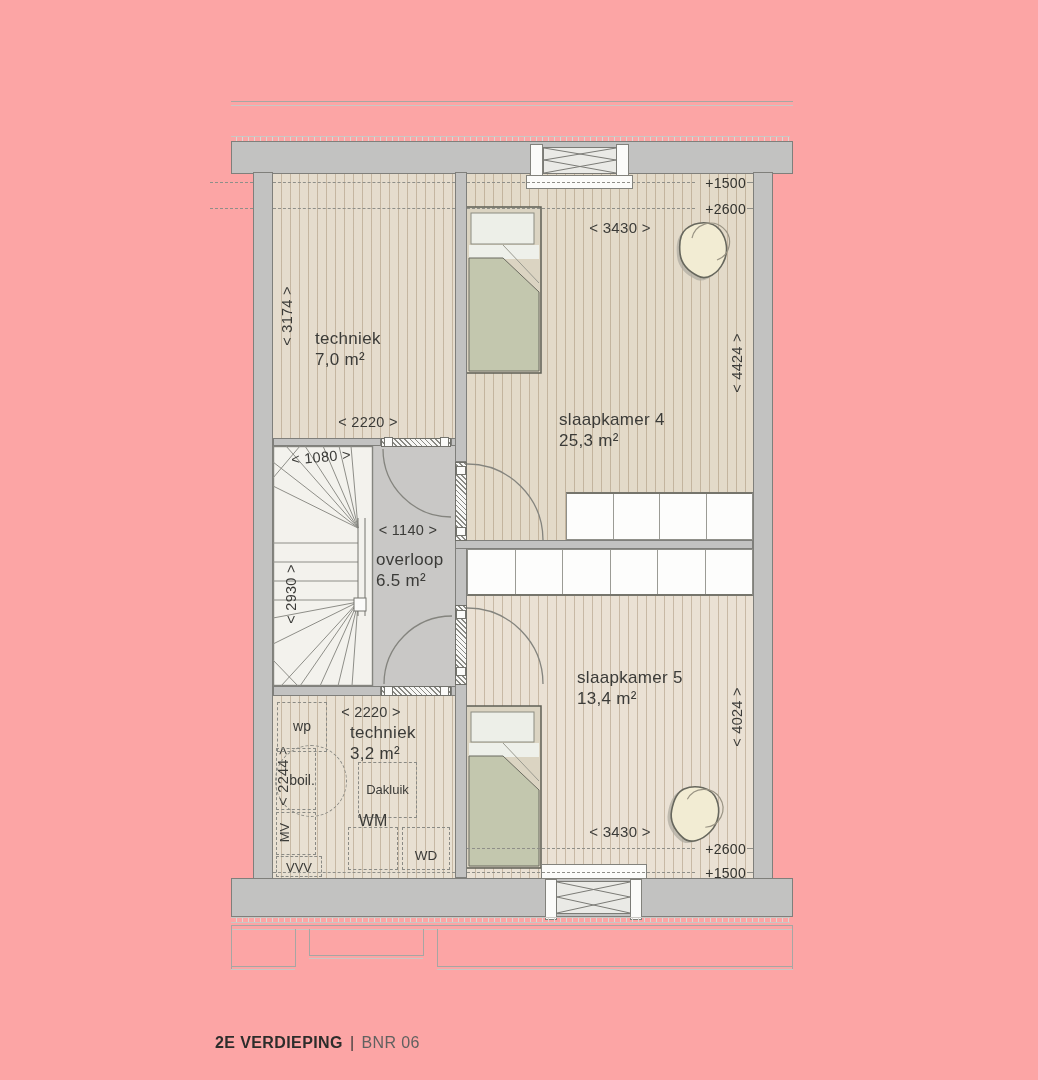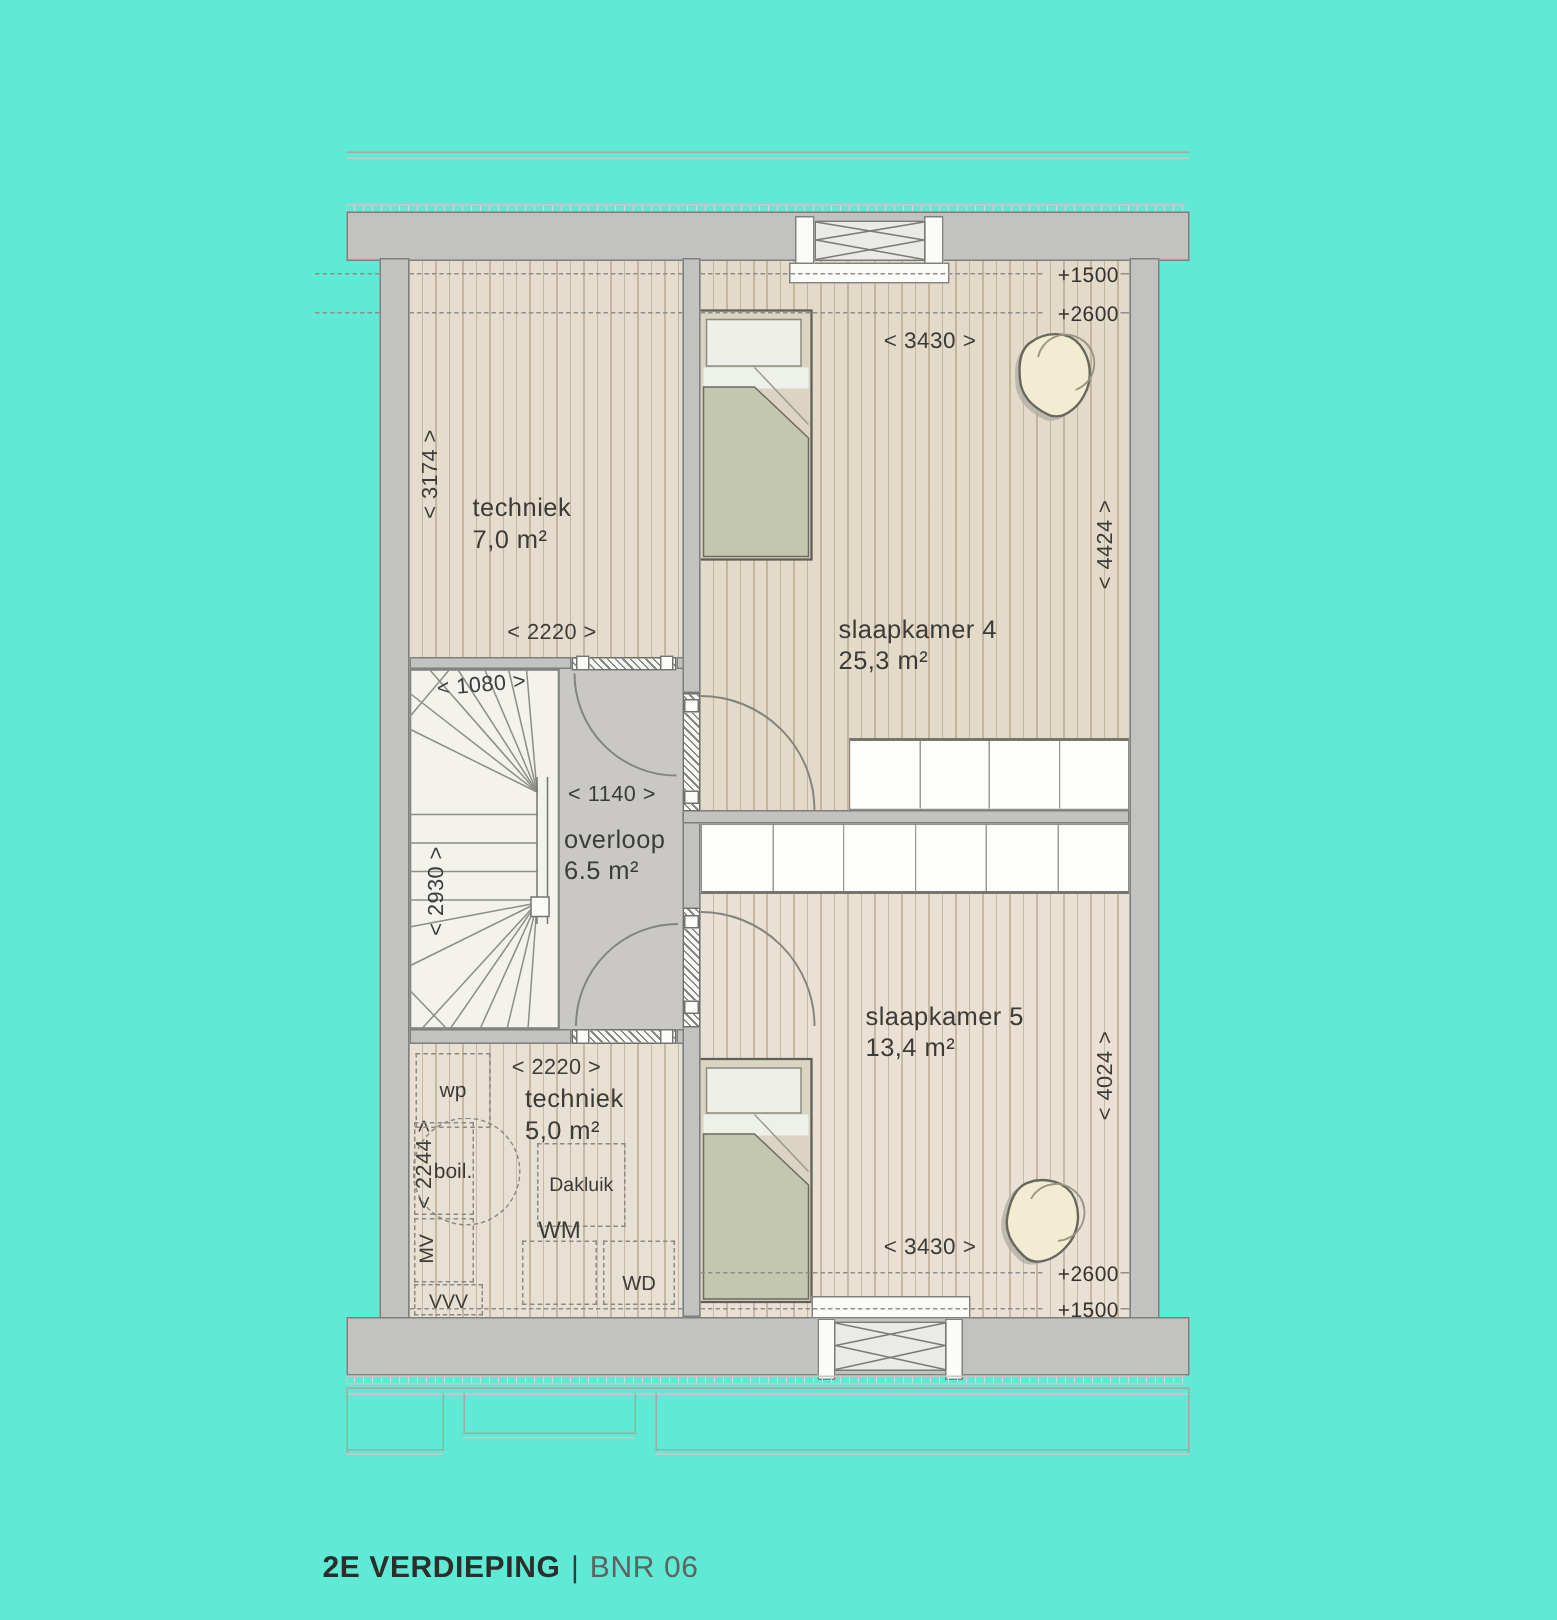--- a/index.html
+++ b/index.html
@@ -1,18 +1,18 @@
 <!DOCTYPE html>
 <html><head>
 <meta charset="utf-8">
 <style>
   * { box-sizing: border-box; margin: 0; padding: 0; }
   html,body { background:#ffffff; }
   .page {
-    position: relative; width: 1038px; height: 1080px; background:#5eead4;
+    position: relative; width: 1038px; height: 1080px; background:#fca5a5;
     font-family: "Liberation Sans", "DejaVu Sans", sans-serif; color:#3a3a38; overflow: hidden;
   }
   .abs { position:absolute; }
   
   .wall { background:#c2c2c1; border:1px solid #7f7f7b; }
   .wood { background-image: repeating-linear-gradient(90deg, transparent 0 8px, rgba(148,124,94,.40) 8px 9px); }
   .landing { background:#c9c8c6; }
   .thinline { height:0; border-top:1px solid #a6a6a3; }
   .thinline.lt { border-top-color:#c8c8c5; }
   .vline { width:0; border-left:1px solid #a6a6a3; }
@@ -35,21 +35,21 @@
   .win-glass { background:#eaeae6; border:1px solid #7b7b76; }
   
   .fixbox { border:1px dashed #8a8a84; }
   .fixcircle { border:1px dashed #8a8a84; border-radius:50%; }
   
   .room-label { font-size:17px; line-height:21px; letter-spacing:.3px; color:#3b3b38; white-space:nowrap; }
   .dim { font-size:14.5px; letter-spacing:.3px; color:#3b3b38; white-space:nowrap; text-align:center; }
   .rot { transform:rotate(-90deg); transform-origin:center center; }
   .lvl { font-size:14px; letter-spacing:.3px; color:#33332f; text-align:right; white-space:nowrap; }
   .annot { font-size:12.5px; color:#3b3b38; text-align:center; white-space:nowrap; }
-  .title { font-size:20px; letter-spacing:.4px; white-space:nowrap; }
+  .title { font-size:16px; letter-spacing:.4px; white-space:nowrap; }
   .title .strong { font-weight:bold; color:#2d2d2b; }
   .title .sep { color:#3a3a38; padding:0 7px; font-weight:normal; }
   .title .light { color:#616160; }
   svg { position:absolute; left:0; top:0; pointer-events:none; }
 </style>
 </head>
 <body>
 
 <div class="page">
 
@@ -262,21 +262,21 @@
   <div class="abs room-label" style="left:376px;top:549px;">
     <div>overloop</div>
     <div>6.5 m²</div>
   </div>
   <div class="abs room-label" style="left:577px;top:667px;">
     <div>slaapkamer 5</div>
     <div>13,4 m²</div>
   </div>
   <div class="abs room-label" style="left:350px;top:722px;">
     <div>techniek</div>
-    <div>5,0 m²</div>
+    <div>3,2 m²</div>
   </div>
 
   <div class="abs fixbox" style="left:277px;top:702px;width:50px;height:50px;"></div>
   <div class="abs fixbox" style="left:276px;top:748px;width:40px;height:62px;"></div>
   <div class="abs fixcircle" style="left:275px;top:745px;width:72px;height:72px;"></div>
   <div class="abs fixbox" style="left:276px;top:812px;width:40px;height:43px;"></div>
   <div class="abs fixbox" style="left:276px;top:856px;width:46px;height:21px;"></div>
   <div class="abs fixbox" style="left:358px;top:762px;width:59px;height:56px;"></div>
   <div class="abs fixbox" style="left:348px;top:827px;width:50px;height:43px;"></div>
   <div class="abs fixbox" style="left:402px;top:827px;width:48px;height:43px;"></div>

